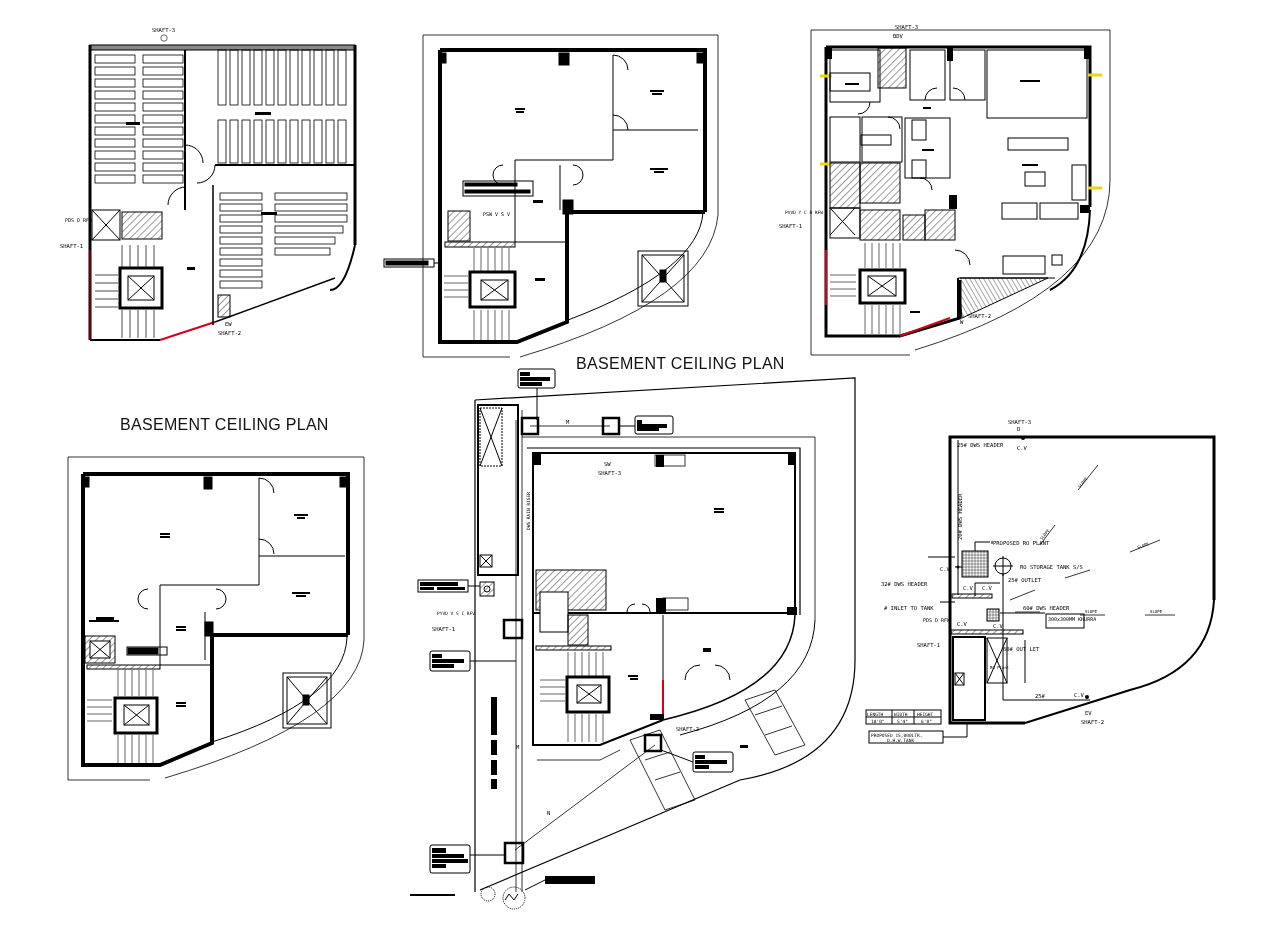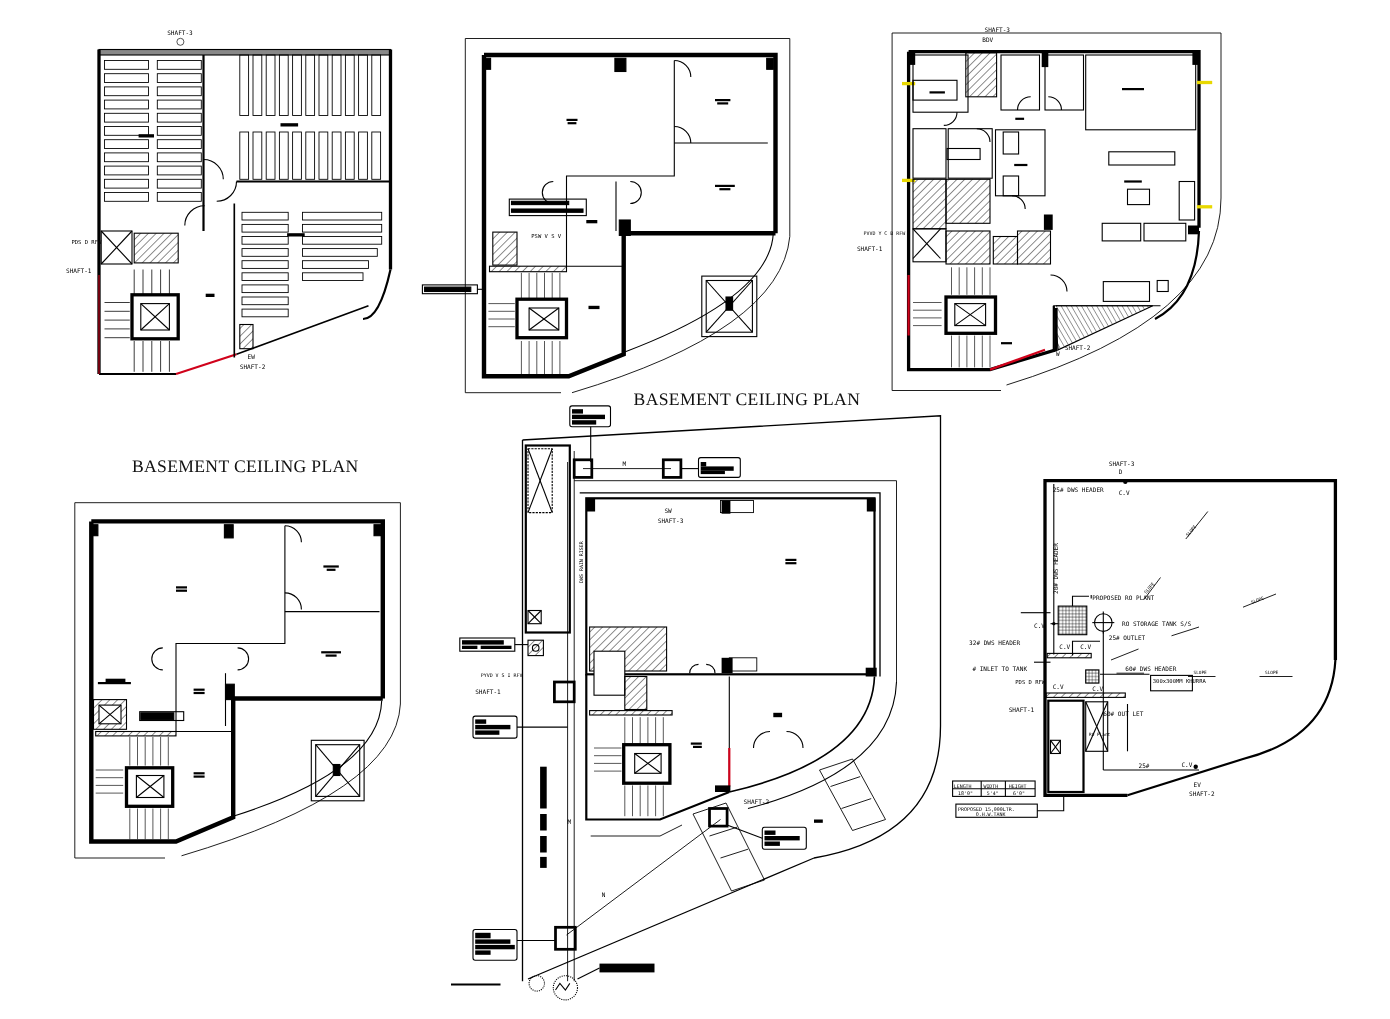--- a/index.html
+++ b/index.html
@@ -1,19 +1,19 @@
 <!DOCTYPE html>
 <html><head>
 <meta charset="utf-8">
 <style>
   html, body { margin:0; padding:0; background:#ffffff; }
   body { width:1264px; height:926px; position:relative; overflow:hidden;
          font-family: "Liberation Sans", sans-serif; color:#000; }
   svg { position:absolute; left:0; top:0; }
-  .title { position:absolute; font-family:Liberation Serif, serif; font-size:16px;
+  .title { position:absolute; font-family:Liberation Sans, sans-serif; font-size:16px;
            letter-spacing:0.3px; color:#111; white-space:nowrap; }
   .lbl-sm { font-family:"DejaVu Sans Mono", monospace; font-size:5.5px; fill:#000; }
 </style>
 </head>
 <body>
 
 <div class="title" style="left:576px; top:355px;">BASEMENT CEILING PLAN</div>
 <div class="title" style="left:120px; top:416px;">BASEMENT CEILING PLAN</div>
 
 <svg width="1264" height="926" viewBox="0 0 1264 926">

